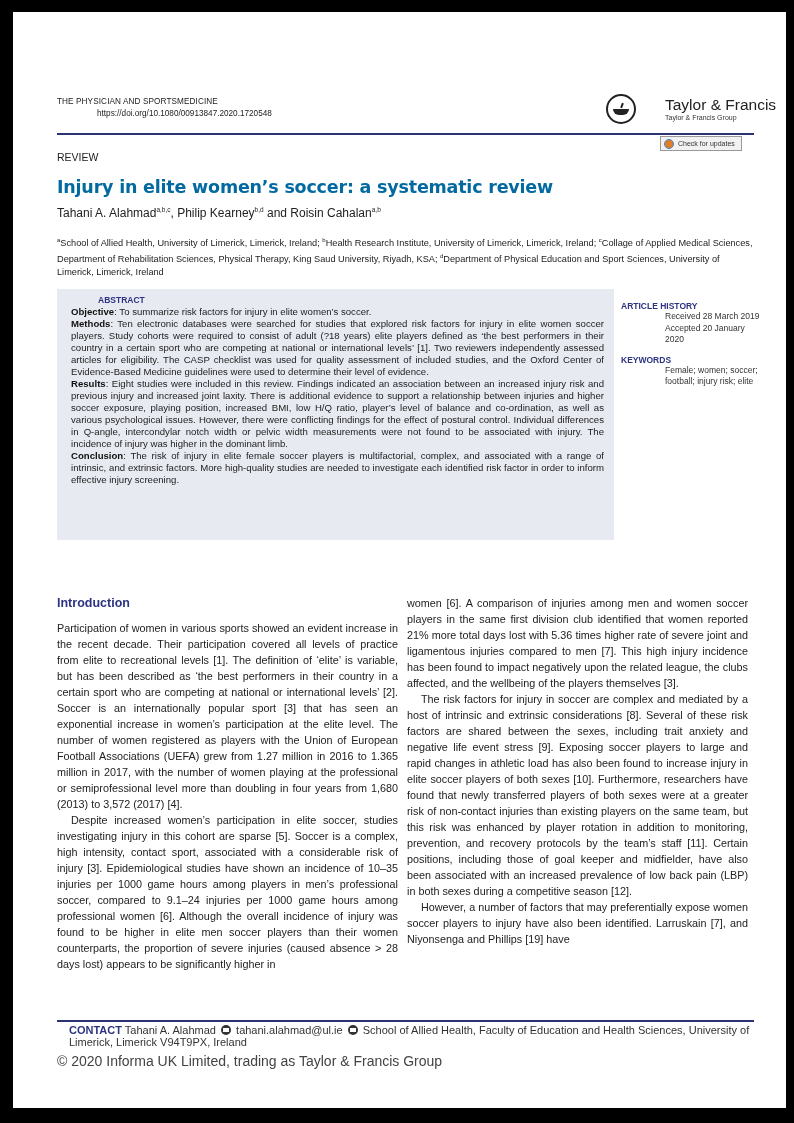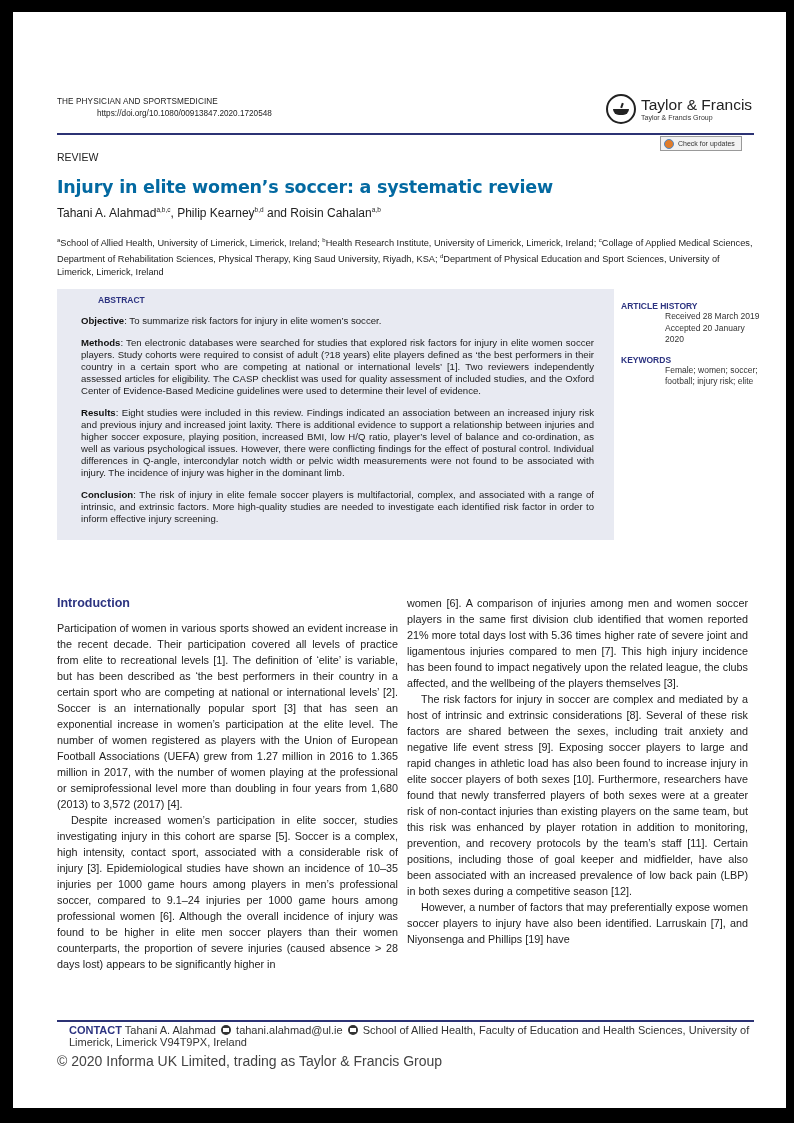--- a/index.html
+++ b/index.html
@@ -1,38 +1,38 @@
 <!DOCTYPE html>
 <html><head>
 <meta charset="utf-8">
 <style>
   html,body{margin:0;padding:0;}
   body{width:794px;height:1123px;background:#000;position:relative;overflow:hidden;font-family:"Liberation Sans",sans-serif;}
   .page{position:absolute;left:13px;top:12px;width:773px;height:1096px;background:#fff;color:#222;}
   .hdr-journal{position:absolute;left:44px;top:85px;font-size:8.2px;letter-spacing:0.1px;}
   .hdr-doi{position:absolute;left:44px;top:97px;font-size:8.2px;padding-left:40px;}
   .hdr-rule{position:absolute;left:44px;top:121px;width:697px;height:2px;background:#2c3274;}
-  .tf-logo{position:absolute;left:593px;top:82px;display:flex;align-items:center;}
+  .tf-logo{position:absolute;left:593px;top:82px;display:flex;align-items:center;gap:24px;}
   .tf-circle{width:30px;height:30px;border:2px solid #222;border-radius:50%;box-sizing:border-box;position:relative;}
   .tf-lamp{position:absolute;left:5px;top:13px;width:16px;height:6px;background:#222;border-radius:0 0 8px 8px;}
   .tf-flame{position:absolute;left:13px;top:7px;width:2px;height:5px;background:#222;transform:rotate(20deg);}
   .tf-text{margin-left:5px;line-height:1;}
   .tf-main{font-size:15.5px;color:#222;}
   .tf-sub{font-size:7px;color:#333;margin-top:2px;}
   .review{position:absolute;left:44px;top:139px;font-size:10.5px;}
   .cfu{position:absolute;left:647px;top:124px;width:82px;height:15px;border:1px solid #999;background:#f2f2f2;box-sizing:border-box;display:flex;align-items:center;font-size:7px;color:#333;}
   .cfu-icon{width:10px;height:10px;border-radius:50%;background:#e07c2a;margin:0 4px 0 3px;border:1px solid #4a87c7;box-sizing:border-box;}
   .title{position:absolute;left:44px;top:165px;font-size:17.5px;font-weight:bold;color:#0369a1;font-family:"DejaVu Sans",sans-serif;letter-spacing:-0.2px;}
   .authors{position:absolute;left:44px;top:194px;font-size:12px;color:#222;}
   .authors sup{font-size:6.5px;}
   .affil{position:absolute;left:44px;top:222px;width:700px;font-size:9.2px;line-height:13px;color:#222;}
   .affil sup{font-size:6px;}
   .abstract{position:absolute;left:44px;top:277px;width:557px;height:251px;background:#e8eaf2;box-sizing:border-box;padding:6px 10px 6px 14px;}
   .abs-head{font-size:8.5px;font-weight:bold;color:#2c3380;margin-bottom:1px;margin-left:27px;}
-  .abs-p{font-size:9.6px;line-height:12px;color:#222;text-align:justify;margin:10px;}
+  .abs-p{font-size:9.6px;line-height:12px;color:#222;text-align:justify;margin:0;}
   .abs-p b{color:#111;}
   .side{position:absolute;left:608px;top:289px;width:140px;}
   .side-head{font-size:8.5px;font-weight:bold;color:#2c3380;}
   .side-line{font-size:8.5px;line-height:11.5px;color:#333;padding-left:44px;}
   .intro-head{position:absolute;left:44px;top:584px;font-size:12.5px;font-weight:bold;color:#2c3380;}
   .col{position:absolute;font-size:10.8px;line-height:16px;color:#222;text-align:justify;width:341px;}
   .col p{margin:0;}
   .col .ind{text-indent:14px;}
   .col1{left:44px;top:608px;}
   .col2{left:394px;top:583px;}

